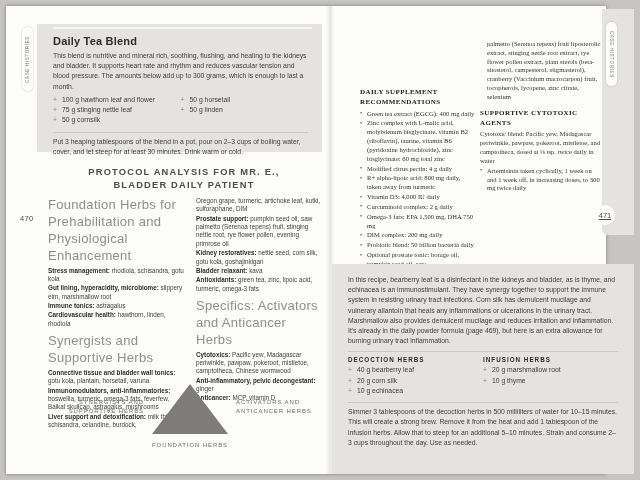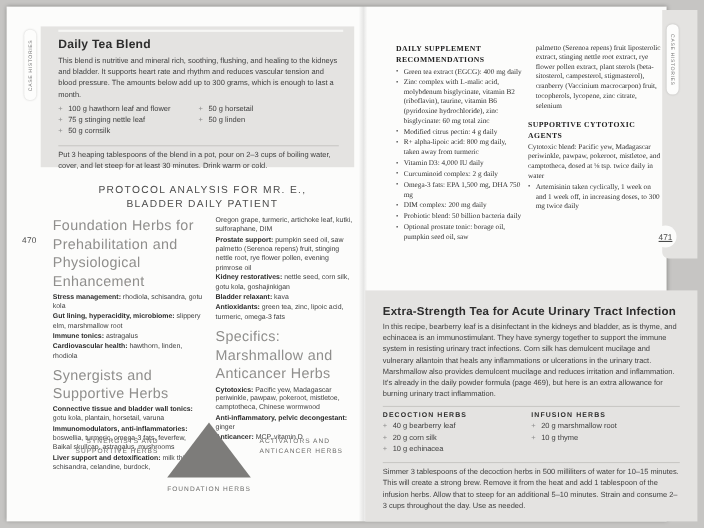--- a/index.html
+++ b/index.html
@@ -44,21 +44,21 @@
   .pagenum { position:absolute; font-size:7.5px; color:#4a4a4a; letter-spacing:.3px; }
   .side-band { left:596px; top:3px; width:32px; height:226px; border-radius:0 0 0 6px; }
   .num-circle {
     position:absolute; left:589px; top:199px; width:20px; height:20px; border-radius:50%;
     background:#fcfcfb; display:flex; align-items:center; justify-content:center;
     font-size:7.5px; color:#4a4a4a;text-decoration:underline;
   }
   
   .protocol-title {
     position:absolute; left:40px; top:160px; width:276px; text-align:center;
-    font-size:9.3px; letter-spacing:1.2px; color:#4c4c4c; line-height:1.45;
+    font-size:9.3px; letter-spacing:1.2px; color:#4c4c4c; line-height:1.45;font-weight:bold;
   }
   .pcol { position:absolute; top:191px; font-size:6.3px; line-height:1.33; color:#3e3e3e; }
   .pcol-1 { left:42px; width:136px; }
   .pcol-2 { left:190px; width:128px; }
   .p-heading { color:#8f8e8c; font-size:13px; letter-spacing:.3px; line-height:1.3; margin:5px 0 2px; }
   .p-heading:first-child { margin-top:0; }
   .p-entry { margin-bottom:1px; }
   .p-entry strong { color:#2c2c2c; }
   .p-plain { margin-bottom:1px; }
   
@@ -66,21 +66,21 @@
     position:absolute; left:146px; top:378px; width:0; height:0;
     border-left:38px solid transparent; border-right:38px solid transparent;
     border-bottom:50px solid #7d7c7a;
   }
   .tri-label { position:absolute; font-size:6px; letter-spacing:.9px; color:#6d6d6b; line-height:1.5; }
   .tri-left { left:40px; top:392px; width:98px; text-align:right; }
   .tri-right { left:230px; top:392px; width:104px; text-align:left; }
   .tri-bottom { left:122px; top:435px; width:124px; text-align:center; }
   
   .scol { position:absolute; top:34px; font-family:"Liberation Serif", serif; font-size:6.6px; line-height:1.34; color:#333; }
-  .scol-1 { left:354px; width:116px; }
+  .scol-1 { left:354px; width:116px;margin-top:48px; }
   .scol-2 { left:474px; width:121px; }
   .s-heading { font-weight:bold; font-size:7px; letter-spacing:.4px; line-height:1.4; margin-bottom:2px; color:#222; }
   .s-heading.gap { margin-top:7px; }
   .s-li { position:relative; padding-left:7px; margin-bottom:1px; }
   .s-li .marker { position:absolute; left:0; top:-0.5px; font-size:6px; color:#444; }
   .s-cont { padding-left:7px; margin-bottom:1px; }
   .s-para { margin-bottom:1px; }
   
   .extra-box { left:326px; top:258px; width:302px; height:210px; padding:11px 16px 10px 16px; }
   .extra-box .box-title { font-size:10.5px; }
@@ -135,21 +135,21 @@
         <div class="p-entry"><strong>Connective tissue and bladder wall tonics:</strong> gotu kola, plantain, horsetail, varuna</div>
         <div class="p-entry"><strong>Immunomodulators, anti-inflammatories:</strong> boswellia, turmeric, omega-3 fats, feverfew, Baikal skullcap, astragalus, mushrooms</div>
         <div class="p-entry"><strong>Liver support and detoxification:</strong> milk thistle, schisandra, celandine, burdock,</div>
       </div>
     <div class="pcol pcol-2">
         <div class="p-plain">Oregon grape, turmeric, artichoke leaf, kutki, sulforaphane, DIM</div>
         <div class="p-entry"><strong>Prostate support:</strong> pumpkin seed oil, saw palmetto (Serenoa repens) fruit, stinging nettle root, rye flower pollen, evening primrose oil</div>
         <div class="p-entry"><strong>Kidney restoratives:</strong> nettle seed, corn silk, gotu kola, goshajinkigan</div>
         <div class="p-entry"><strong>Bladder relaxant:</strong> kava</div>
         <div class="p-entry"><strong>Antioxidants:</strong> green tea, zinc, lipoic acid, turmeric, omega-3 fats</div>
-        <div class="p-heading">Specifics: Marshmallow and Anticancer Herbs</div>
+        <div class="p-heading">Specifics: Activators and Anticancer Herbs</div>
         <div class="p-entry"><strong>Cytotoxics:</strong> Pacific yew, Madagascar periwinkle, pawpaw, pokeroot, mistletoe, camptotheca, Chinese wormwood</div>
         <div class="p-entry"><strong>Anti-inflammatory, pelvic decongestant:</strong> ginger</div>
         <div class="p-entry"><strong>Anticancer:</strong> MCP, vitamin D</div>
       </div>
 
     <div class="triangle" style="border-bottom-color: rgb(125, 124, 122);"></div>
     <div class="tri-label tri-left">SYNERGISTS AND SUPPORTIVE HERBS</div>
     <div class="tri-label tri-right">ACTIVATORS AND ANTICANCER HERBS</div>
     <div class="tri-label tri-bottom">FOUNDATION HERBS</div>
   </div>
@@ -184,21 +184,20 @@
       <div class="s-cont">palmetto (Serenoa repens) fruit liposterolic extract, stinging nettle root extract, rye flower pollen extract, plant sterols (beta-sitosterol, campesterol, stigmasterol), cranberry (Vaccinium macrocarpon) fruit, tocopherols, lycopene, zinc citrate, selenium</div>
       <div class="s-heading gap">SUPPORTIVE CYTOTOXIC AGENTS</div>
       <div class="s-para">Cytotoxic blend: Pacific yew, Madagascar periwinkle, pawpaw, pokeroot, mistletoe, and camptotheca, dosed at ⅛ tsp. twice daily in water</div>
       <div class="s-li">
         <span class="marker">•</span>
         <span>Artemisinin taken cyclically, 1 week on and 1 week off, in increasing doses, to 300 mg twice daily</span>
       </div>
     </div>
 
     <div class="graybox extra-box" style="background: rgb(228, 227, 225);">
-      <div class="box-title">Extra-Strength Tea for Acute Urinary Tract Infection</div>
       <div class="box-body">In this recipe, bearberry leaf is a disinfectant in the kidneys and bladder, as is thyme, and echinacea is an immunostimulant. They have synergy together to support the immune system in resisting urinary tract infections. Corn silk has demulcent mucilage and vulnerary allantoin that heals any inflammations or ulcerations in the urinary tract. Marshmallow also provides demulcent mucilage and reduces irritation and inflammation. It's already in the daily powder formula (page 469), but here is an extra allowance for burning urinary tract inflammation.</div>
       <div class="divider"></div>
       <div class="herb-cols">
         <div class="hc">
           <div class="hc-header">DECOCTION HERBS</div>
           <div>
               <div class="li"><span class="marker">+</span><span>40 g bearberry leaf</span></div>
               <div class="li"><span class="marker">+</span><span>20 g corn silk</span></div>
               <div class="li"><span class="marker">+</span><span>10 g echinacea</span></div>
             </div>

